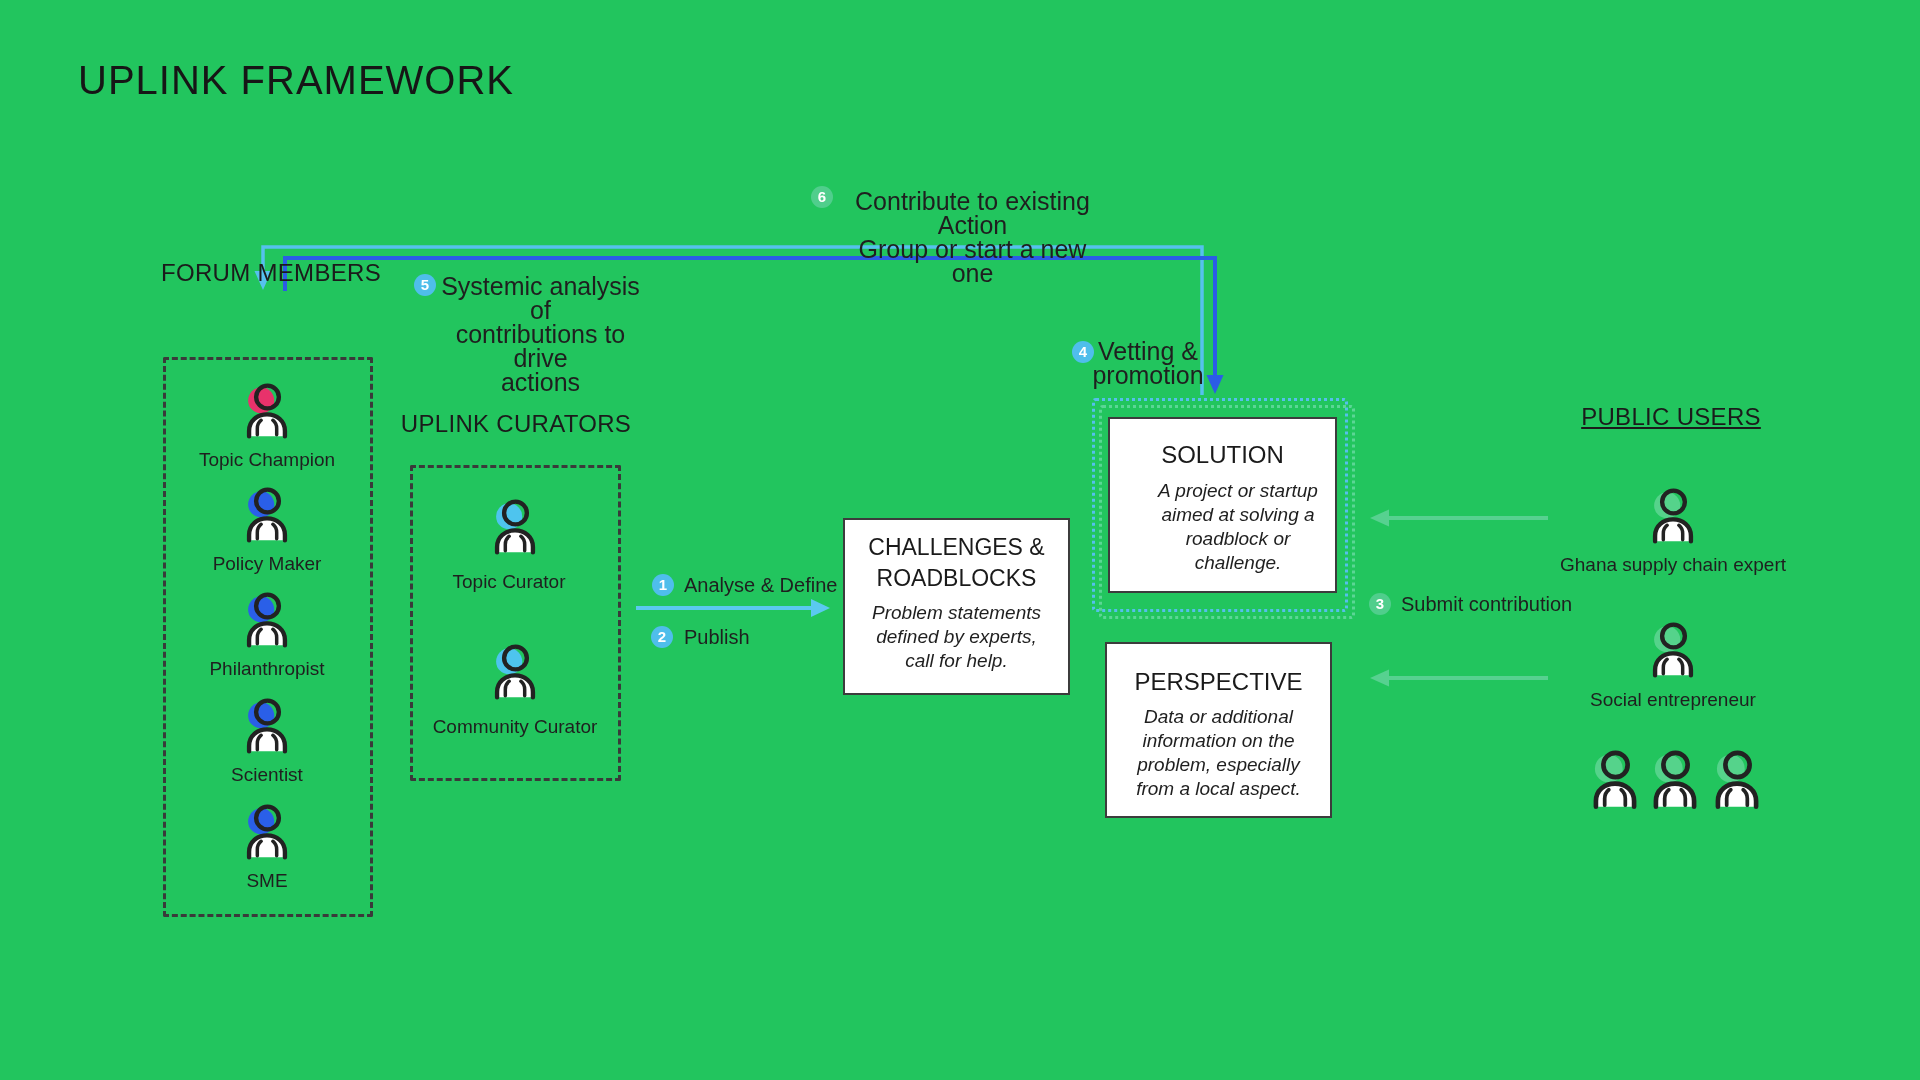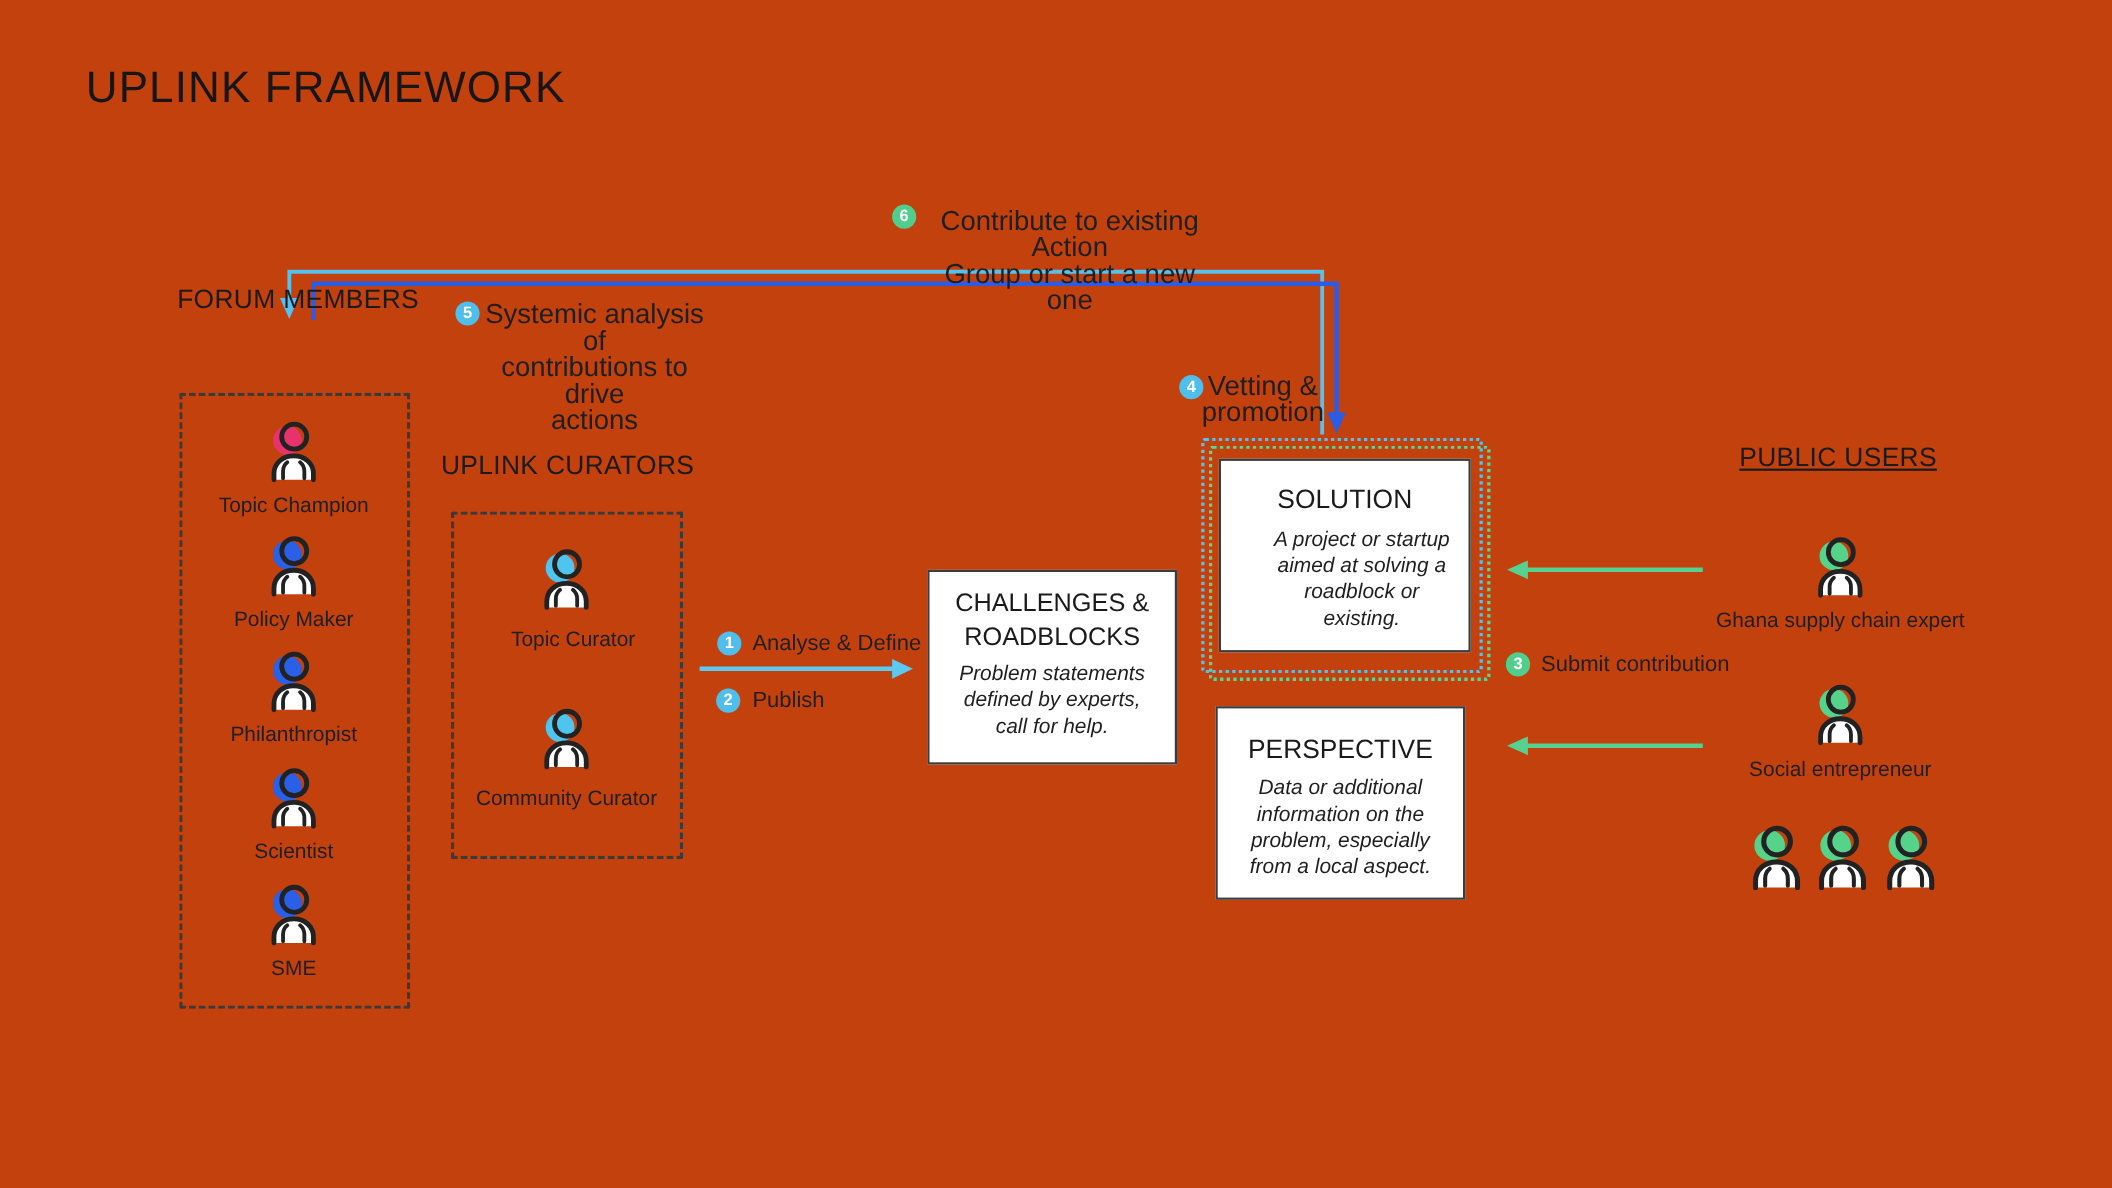--- a/index.html
+++ b/index.html
@@ -1,17 +1,17 @@
 <!DOCTYPE html>
 <html><head>
 <meta charset="utf-8">
 <style>
   html,body{margin:0;padding:0;background:#fff;}
   body{font-family:"Liberation Sans","DejaVu Sans",sans-serif;color:#1f1f1f;}
-  #canvas{position:relative;width:1920px;height:1080px;background:#c2410c;overflow:hidden;}
+  #canvas{position:relative;width:1920px;height:1080px;background:#22c55e;overflow:hidden;}
   .abs{position:absolute;}
   .title{font-size:40px;letter-spacing:1px;color:#161616;}
   .heading{font-size:24px;color:#1b1b1b;text-align:center;letter-spacing:0.3px;}
   .plabel{font-size:19px;text-align:center;color:#1f1f1f;}
   .steplabel{font-size:20px;color:#1f1f1f;white-space:nowrap;line-height:22px;}
   .stepblock{font-size:25px;color:#1f1f1f;text-align:center;}
   .stepblock div{line-height:24px;}
   .badge{width:22px;height:22px;border-radius:50%;color:#fff;font-size:15px;font-weight:bold;
          text-align:center;line-height:22px;}
   .badge.cyan{background:#4fbeeb;}
@@ -127,21 +127,21 @@
 
   <div class="abs person z1" style="left:484px;top:497px;">
     <svg viewBox="0 0 64 64" width="62" height="62">
       <circle cx="26" cy="20" r="13.5" fill="#4ec4ee"></circle>
       <path class="pbody" d="M13.5 57 V51.5 C13.5 41 22 34.5 32 34.5 C42 34.5 50.5 41 50.5 51.5 V57"></path>
       <path class="parm" d="M22 55.5 V49 C22 45 23.5 42.5 26 40.5"></path>
       <path class="parm" d="M42 55.5 V49 C42 45 40.5 42.5 38 40.5"></path>
       <circle class="phead" cx="32.5" cy="16.5" r="11.75"></circle>
     </svg>
   </div>
-  <div class="abs plabel z1" style="left:421px;top:571px;width:200px;">Topic Curator</div>
+  <div class="abs plabel z1" style="left:409px;top:571px;width:200px;">Topic Curator</div>
 
   <div class="abs person z1" style="left:484px;top:642px;">
     <svg viewBox="0 0 64 64" width="62" height="62">
       <circle cx="26" cy="20" r="13.5" fill="#4ec4ee"></circle>
       <path class="pbody" d="M13.5 57 V51.5 C13.5 41 22 34.5 32 34.5 C42 34.5 50.5 41 50.5 51.5 V57"></path>
       <path class="parm" d="M22 55.5 V49 C22 45 23.5 42.5 26 40.5"></path>
       <path class="parm" d="M42 55.5 V49 C42 45 40.5 42.5 38 40.5"></path>
       <circle class="phead" cx="32.5" cy="16.5" r="11.75"></circle>
     </svg>
   </div>
@@ -182,21 +182,21 @@
   </div>
 
   <div class="abs dotted blue z1" style="left:1092px;top:398px;width:256px;height:214px;"></div>
   <div class="abs dotted green z1" style="left:1099px;top:405px;width:256px;height:214px;"></div>
   <div class="abs solidbox z1" style="left:1108px;top:417px;width:229px;height:176px;padding-top:22px;">
     <div class="boxtitle">SOLUTION</div>
     <div class="boxbody" style="margin-top:10px;margin-left:31px;">
       <div>A project or startup</div>
       <div>aimed at solving a</div>
       <div>roadblock or</div>
-      <div>existing.</div>
+      <div>challenge.</div>
     </div>
   </div>
 
   <div class="abs solidbox z1" style="left:1105px;top:642px;width:227px;height:176px;padding-top:24px;">
     <div class="boxtitle">PERSPECTIVE</div>
     <div class="boxbody" style="margin-top:9px;">
       <div>Data or additional</div>
       <div>information on the</div>
       <div>problem, especially</div>
       <div>from a local aspect.</div>

